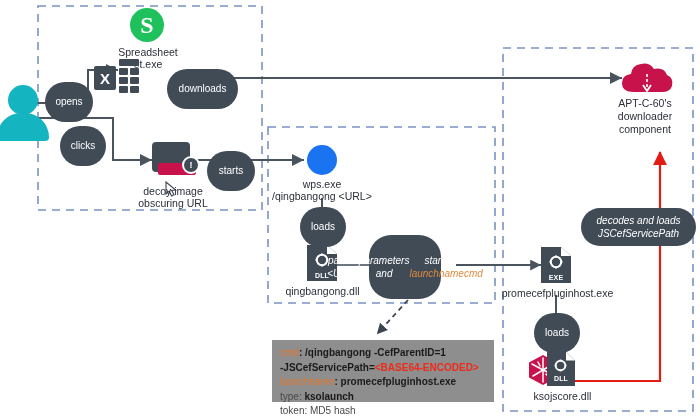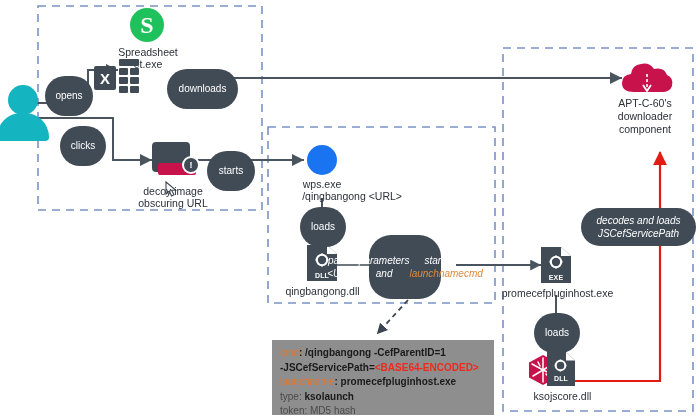--- a/index.html
+++ b/index.html
@@ -26,21 +26,21 @@
 
   
   .lbl {
     position: absolute;
     color: #2b2f38;
     font-size: 10.5px;
     line-height: 13px;
     text-align: center;
     white-space: pre;
   }
-  .lbl-left { text-align: right; }
+  .lbl-left { text-align: left; }
 
   
   .pill {
     position: absolute;
     background: #414b56;
     color: #ffffff;
     border-radius: 999px;
     font-size: 10px;
     line-height: 12px;
     display: flex;
@@ -321,40 +321,40 @@
   <div class="lbl" style="left:490px; top:287px; width:135px;">promecefpluginhost.exe</div>
   <div class="file-tag" style="left:556px; top:274px;">EXE</div>
 
   <div class="lbl" style="left:505px; top:390px; width:115px;">ksojscore.dll</div>
   <div class="file-tag" style="left:561px; top:375px;">DLL</div>
 
   <div class="lbl" style="left:590px; top:97px; width:110px;">APT-C-60's</div>
   <div class="lbl" style="left:590px; top:110px; width:110px;">downloader</div>
   <div class="lbl" style="left:590px; top:123px; width:110px;">component</div>
 
-  <div class="pill" style="left:45px; top:76px; width:48px; height:23px;">opens</div>
+  <div class="pill" style="left:45px; top:82px; width:48px; height:23px;">opens</div>
   <div class="pill" style="left:60px; top:126px; width:46px; height:18px;">clicks</div>
   <div class="pill" style="left:167px; top:69px; width:71px; height:18px;">downloads</div>
   <div class="pill" style="left:207px; top:151px; width:48px; height:18px;">starts</div>
   <div class="pill" style="left:300px; top:207px; width:46px; height:18px;">loads</div>
   <div class="pill" style="left:534px; top:313px; width:46px; height:18px;">loads</div>
 
   <div class="pill pill-multi" style="left:369px; top:235px; width:72px; height:64px; flex-direction:row;">
     <div>parses &lt;URL&gt;</div>
     <div>parameters and</div>
     <div><span>starts </span><span class="accent">launchname</span></div>
     <div><span>with </span><span class="accent">cmd</span></div>
   </div>
 
   <div class="pill pill-multi" style="left:581px; top:208px; width:115px; height:38px; flex-direction:column;">
     <div>decodes and loads</div>
     <div>JSCefServicePath</div>
   </div>
 
-  <div class="code-box" style="left:272px; top:340px; width:222px; height:75px;">
+  <div class="code-box" style="left:272px; top:340px; width:222px; height:62px;">
     <div class="code-line"><span class="c-orange">cmd</span><span class="c-bold">: </span><span class="c-bold">/qingbangong -CefParentID=1</span></div>
     <div class="code-line"><span class="c-bold">-JSCefServicePath=</span><span class="c-red">&lt;BASE64-ENCODED&gt;</span></div>
     <div class="code-line"><span class="c-orange">launchname</span><span class="c-bold">: </span><span class="c-bold">promecefpluginhost.exe</span></div>
     <div class="code-line"><span class="c-dim">type</span><span class="c-dim">: </span><span class="c-bold">ksolaunch</span></div>
     <div class="code-line"><span class="c-dim">token</span><span class="c-dim">: </span><span class="c-dim">MD5 hash</span></div>
   </div>
 
 </div>
 
 </body></html>

